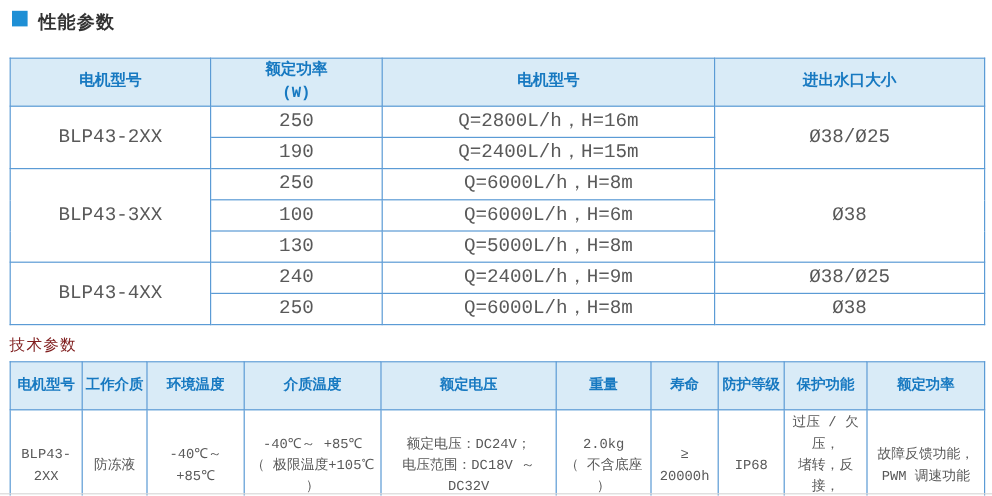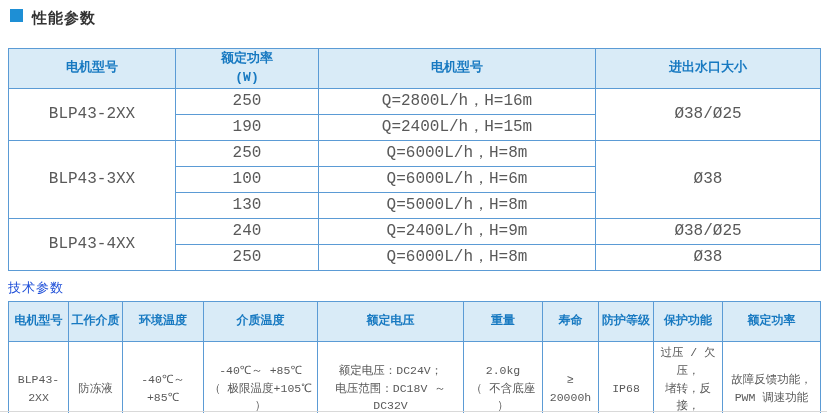--- a/index.html
+++ b/index.html
@@ -21,21 +21,21 @@
     white-space: pre-line; line-height: 1.45;
   }
   td { color: #595959; background: #ffffff; white-space: pre-line; }
 
   
   .perf-table { margin-top: 24px; }
   .perf-table th { height: 40px; font-size: 13px; }
   .perf-table td { height: 26px; font-size: 16px; line-height: 1.3; }
 
   
-  .section-title2 { margin: 8px 0 0 8px; font-size: 13px; color: #1d4ed8; height: 18px; letter-spacing: 1px; }
+  .section-title2 { margin: 8px 0 0 8px; font-size: 13px; color: #7f1d1d; height: 18px; letter-spacing: 1px; }
 
   
   .tech-table { margin-top: 4px; }
   .tech-table th { height: 40px; font-size: 12px; padding: 0 1px; }
   .tech-table td { height: 54px; font-size: 11.5px; line-height: 1.55; padding: 2px 1px; }
 
   .bottom-divider { position: absolute; left: 0; bottom: 1px; width: 827px; border-top: 1px solid #d9d9d9; }
 </style>
 </head>
 <body>

